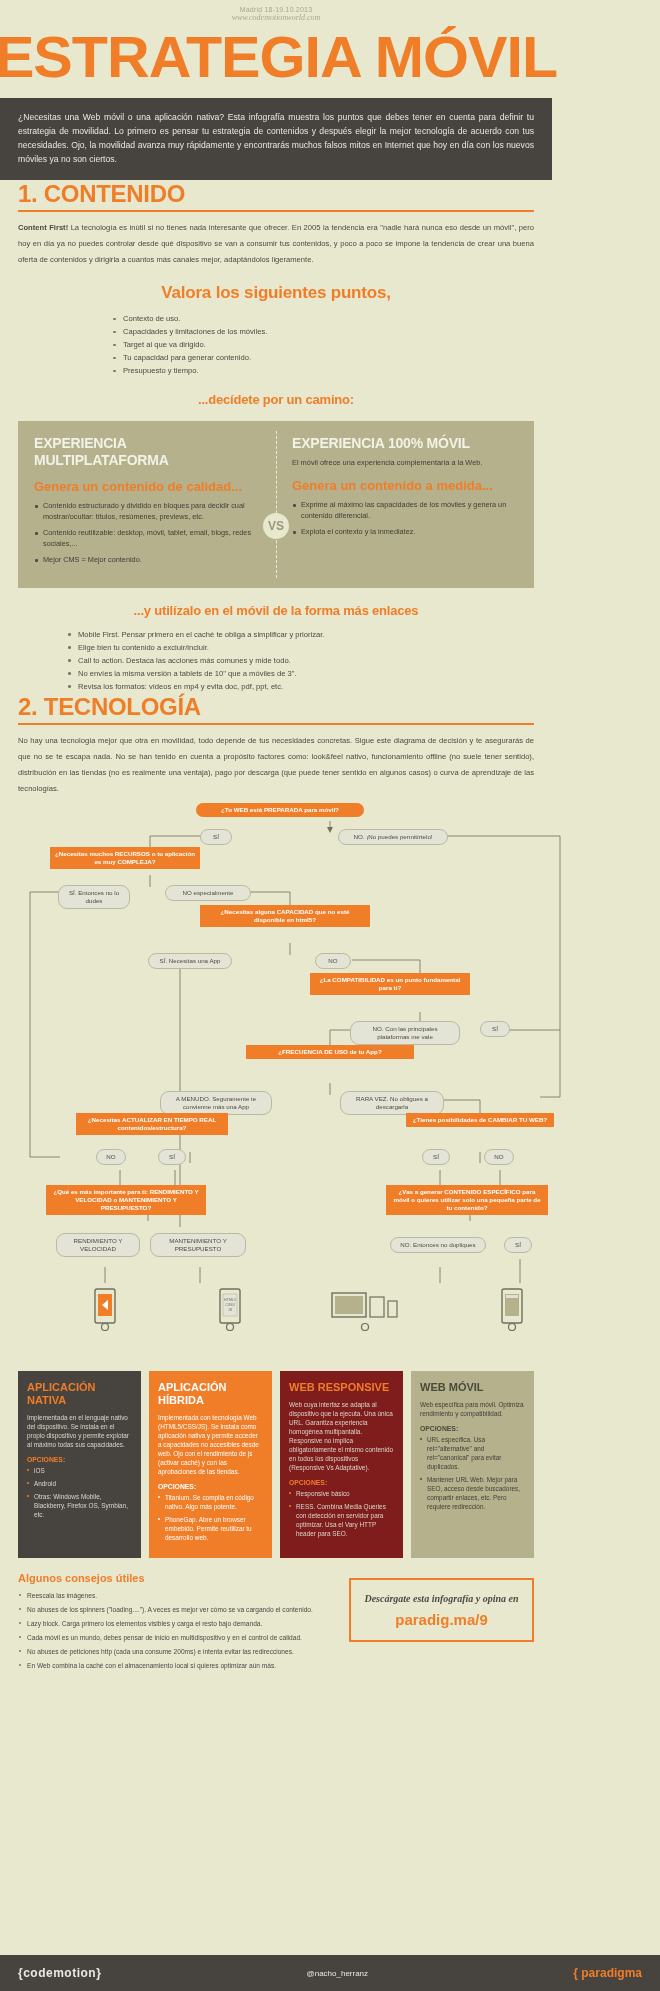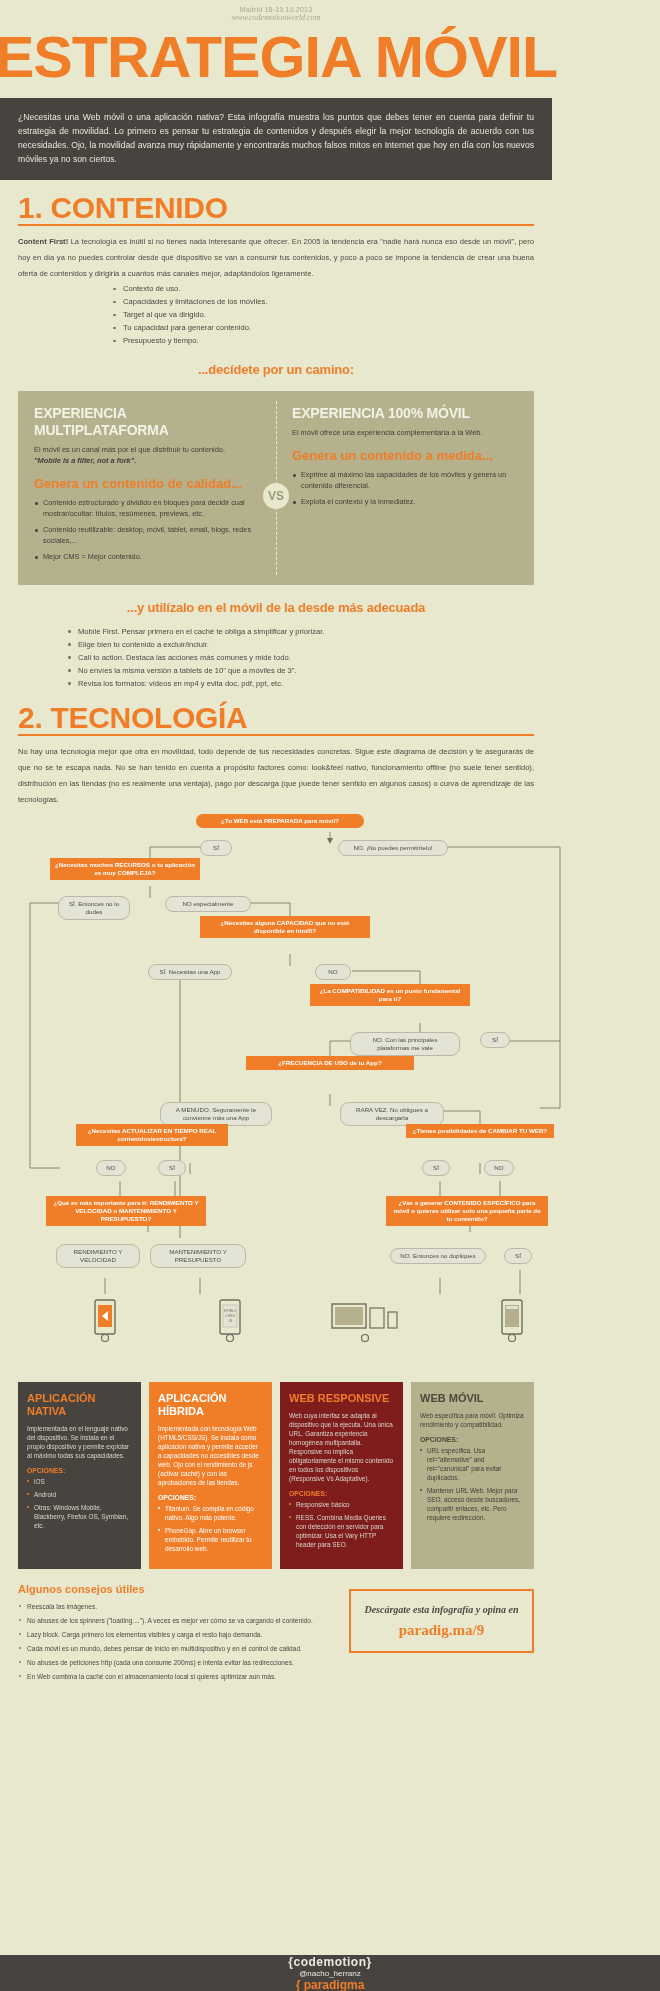--- a/index.html
+++ b/index.html
@@ -22,23 +22,23 @@
     font-weight:bold; font-size:58px; line-height:62px;
     letter-spacing:-1px; padding:4px 0 10px 0;
     transform: scaleX(1.02);
   }
   .introband { background:#474440; color:#e9e9df; padding:12px 18px 14px 18px; }
   .introband p { font-size:8.6px; line-height:14px; text-align:justify; }
 
   
   .sectionwrap { padding: 0 18px; }
   .secnum {
-    color:#f07d28; font-weight:bold; font-size:30px; line-height:28px;
-    font-family:"Liberation Sans Narrow","Liberation Sans",sans-serif;
-    letter-spacing:-.3px; padding-top:14px;
+    color:#f07d28; font-weight:bold; font-size:24px; line-height:28px;
+    font-family:"Liberation Sans Narrow","Liberation Sans",sans-serif;
+    letter-spacing:-.3px; 
   }
   .secrule { border-top:2px solid #f07d28; margin:2px 0 8px 0; }
   .bodytext { font-size:7.6px; line-height:16px; text-align:justify; }
   .bodytext b { font-weight:bold; }
 
   .orangehead {
     color:#f07d28; font-weight:bold; text-align:center;
     font-family:"Liberation Sans Narrow","Liberation Sans",sans-serif;
     font-size:17px; line-height:22px; letter-spacing:-.2px;
     margin:14px 0 8px 0;
@@ -133,27 +133,27 @@
     font-family:"Liberation Sans Narrow","Liberation Sans",sans-serif; }
   .tips ul { list-style:none; }
   .tips ul li { font-size:6.6px; line-height:11px; padding-left:9px; position:relative; margin-bottom:3px; }
   .tips ul li:before { content:""; position:absolute; left:1px; top:4px; width:2.2px; height:2.2px; border-radius:50%; background:#7a7a6a; }
   .promo {
     width:185px; border:2px solid #f07d28; padding:12px 10px; text-align:center;
     align-self:flex-start; margin-top:6px;
   }
   .promo .l1 { font-family:"Liberation Serif",serif; font-style:italic; font-weight:bold; font-size:10px; line-height:13px; color:#4a4a44; }
   .promo .l2 { color:#f07d28; font-size:15px; font-weight:bold; margin-top:6px;
-    font-family:Liberation Serif, serif; }
+    font-family:Liberation Sans, sans-serif; }
 
   
   .footer {
     position:absolute; left:0; bottom:0; width:660px; height:36px;
     background:#474440; display:flex; align-items:center; justify-content:space-between;
-    padding:0 18px; color:#e9e9df;flex-direction:column;
+    padding:12px 18px; color:#e9e9df;
   }
   .footer .brandl { font-size:12px; font-weight:bold; letter-spacing:.5px; }
   .footer .mid { font-size:8px; }
   .footer .brandr { font-size:12px; color:#f07d28; font-weight:bold; }
 </style>
 </head>
 <body>
 
 <div class="page">
 
@@ -163,59 +163,56 @@
   </div>
   <div class="maintitle">ESTRATEGIA MÓVIL</div>
   <div class="introband">
     <p>¿Necesitas una Web móvil o una aplicación nativa? Esta infografía muestra los puntos que debes tener en cuenta para definir tu estrategia de movilidad. Lo primero es pensar tu estrategia de contenidos y después elegir la mejor tecnología de acuerdo con tus necesidades. Ojo, la movilidad avanza muy rápidamente y encontrarás muchos falsos mitos en Internet que hoy en día con los nuevos móviles ya no son ciertos.</p>
   </div>
 
   <div class="sectionwrap">
     <div class="secnum">1. CONTENIDO</div>
     <div class="secrule"></div>
     <p class="bodytext"><b>Content First!</b><span> La tecnología es inútil si no tienes nada interesante que ofrecer. En 2005 la tendencia era "nadie hará nunca eso desde un móvil", pero hoy en día ya no puedes controlar desde qué dispositivo se van a consumir tus contenidos, y poco a poco se impone la tendencia de crear una buena oferta de contenidos y dirigirla a cuantos más canales mejor, adaptándolos ligeramente.</span></p>
+    <div class="orangehead">Valora los siguientes puntos,</div>
     <ul class="bullets">
       <li>Contexto de uso.</li>
       <li>Capacidades y limitaciones de los móviles.</li>
       <li>Target al que va dirigido.</li>
       <li>Tu capacidad para generar contenido.</li>
       <li>Presupuesto y tiempo.</li>
     </ul>
     <div class="orangehead small">...decídete por un camino:</div>
   </div>
 
   <div class="compare">
     <div class="divider"></div>
     <div class="vs-badge">VS</div>
     <div class="col">
       <h3>EXPERIENCIA MULTIPLATAFORMA</h3>
-      <div class="lead">
-        <span>El móvil es un canal más por el que distribuir tu contenido.</span><br>
-        <i>"Mobile is a filter, not a fork".</i>
-      </div>
       <h4>Genera un contenido de calidad...</h4>
       <ul>
         <li>Contenido estructurado y dividido en bloques para decidir cual mostrar/ocultar: títulos, resúmenes, previews, etc.</li>
         <li>Contenido reutilizable: desktop, móvil, tablet, email, blogs, redes sociales,...</li>
         <li>Mejor CMS = Mejor contenido.</li>
       </ul>
     </div>
     <div class="col">
       <h3>EXPERIENCIA 100% MÓVIL</h3>
       <div class="lead">El móvil ofrece una experiencia complementaria a la Web.</div>
       <h4>Genera un contenido a medida...</h4>
       <ul>
         <li>Exprime al máximo las capacidades de los móviles y genera un contenido diferencial.</li>
         <li>Explota el contexto y la inmediatez.</li>
       </ul>
     </div>
   </div>
 
   <div class="sectionwrap">
-    <div class="orangehead small">...y utilízalo en el móvil de la desde más adecuada</div>
+    <div class="orangehead small">...y utilízalo en el móvil de la forma más enlaces</div>
     <ul class="bullets" style="width:420px">
       <li>Mobile First. Pensar primero en el caché te obliga a simplificar y priorizar.</li>
       <li>Elige bien tu contenido a excluir/incluir.</li>
       <li>Call to action. Destaca las acciones más comunes y mide todo.</li>
       <li>No envíes la misma versión a tablets de 10" que a móviles de 3".</li>
       <li>Revisa los formatos: vídeos en mp4 y evita doc, pdf, ppt, etc.</li>
     </ul>
   </div>
 
   <div class="sectionwrap">

